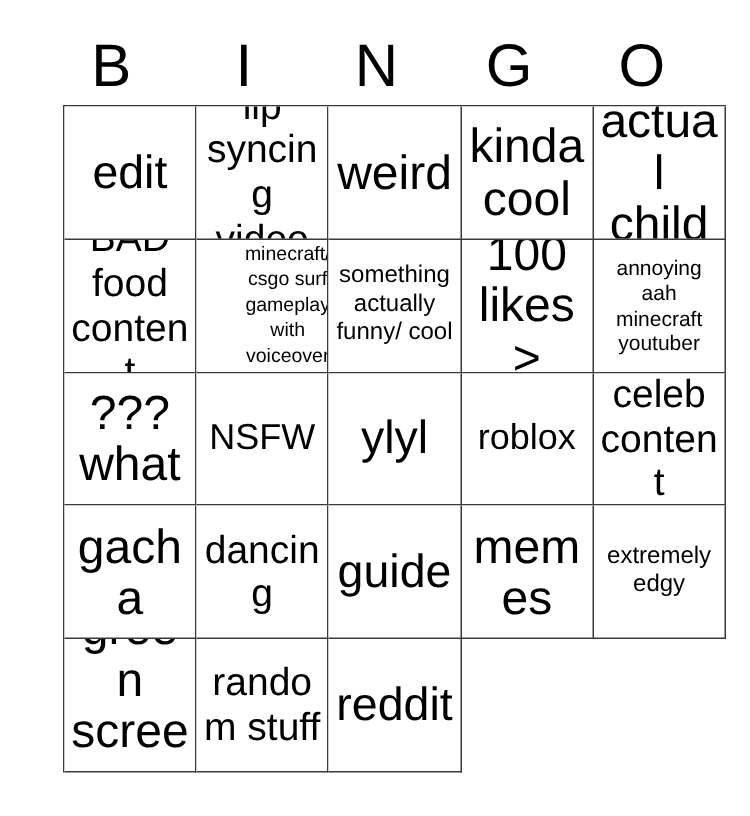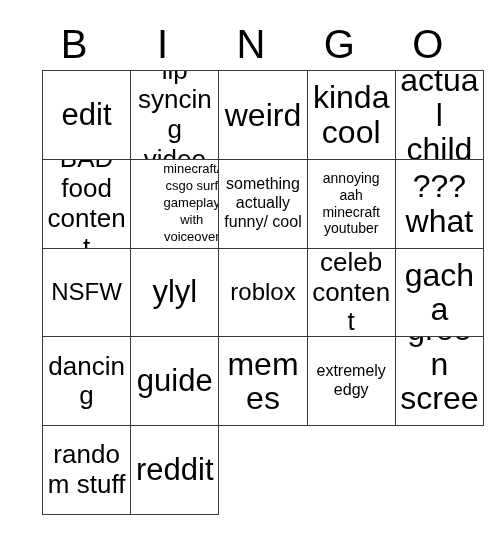--- a/index.html
+++ b/index.html
@@ -117,20 +117,23 @@
       </div>
       <div class="cell sz-md">
         <span class="cell-text">BAD food content</span>
       </div>
       <div class="cell sz-xxs">
         <span class="cell-text">minecraft/ csgo surf gameplay with voiceover</span>
       </div>
       <div class="cell sz-sm">
         <span class="cell-text">something actually funny/ cool</span>
       </div>
+      <div class="cell sz-xl">
+        <span class="cell-text">100 likes &gt;</span>
+      </div>
       <div class="cell sz-xs">
         <span class="cell-text">annoying aah minecraft youtuber</span>
       </div>
       <div class="cell sz-xl">
         <span class="cell-text">??? what</span>
       </div>
       <div class="cell sz-lg">
         <span class="cell-text">NSFW</span>
       </div>
       <div class="cell sz-xxl">

